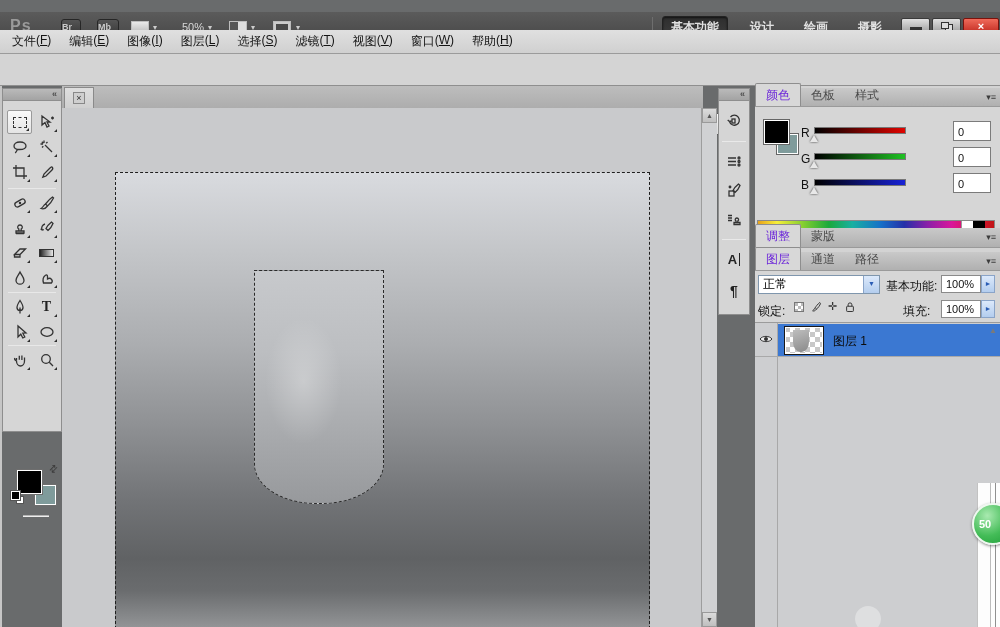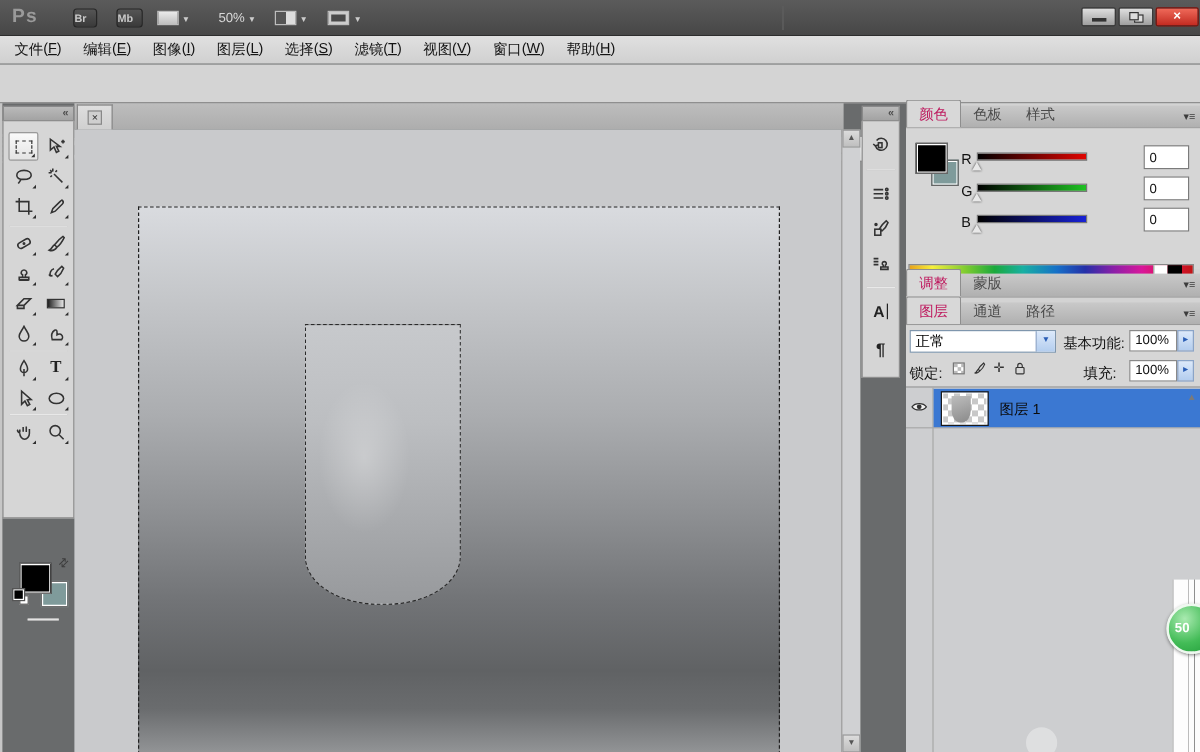--- a/index.html
+++ b/index.html
@@ -1,21 +1,21 @@
 <!DOCTYPE html>
 <html><head>
 <meta charset="utf-8">
 <style>
   *{box-sizing:border-box;margin:0;padding:0;}
   html,body{width:1000px;height:627px;}
   body{position:relative;overflow:hidden;font-family:"Liberation Sans",sans-serif;background:#696b6c;font-size:12px;}
   .abs{position:absolute;}
 
   
-  .titlebar{left:0;top:0;width:1000px;height:30px;background:linear-gradient(#5b5b5b,#474747);border-bottom:1px solid #2d2d2d;}
+  .titlebar{left:0;top:12px;width:1000px;height:30px;background:linear-gradient(#5b5b5b,#474747);border-bottom:1px solid #2d2d2d;}
   .ps-logo{left:10px;top:5px;font-size:16px;font-weight:bold;color:#9a9a9a;letter-spacing:1px;}
   .tb-app-btn{top:7px;width:20px;height:16px;background:linear-gradient(#555,#3a3a3a);border:1px solid #262626;border-radius:3px;color:#c9c9c9;font-size:9px;font-weight:bold;line-height:14px;}
   .tb-ico{top:9px;height:12px;border:1px solid #bdbdbd;background:linear-gradient(#e9e9e9,#bfbfbf);}
   .tb-caret{top:11px;color:#cccccc;font-size:8px;}
   .tb-zoom{top:9px;color:#d8d8d8;font-size:11px;}
   .tb-sep{left:652px;top:5px;width:1px;height:20px;background:#333;border-right:1px solid #6e6e6e;}
   .ws-row{left:662px;top:5px;display:flex;gap:14px;align-items:center;height:20px;}
   .ws-btn{color:#e2e2e2;font-weight:bold;font-size:12px;padding:2px 8px;border-radius:3px;cursor:default;}
   .ws-btn.active{background:linear-gradient(#2e2e2e,#3d3d3d);border:1px solid #222;box-shadow:inset 0 1px 2px rgba(0,0,0,.6);}
   .ws-more{color:#e2e2e2;font-size:13px;font-weight:bold;}
@@ -93,21 +93,21 @@
   .minidock{left:718px;top:101px;width:32px;height:214px;background:#d5d5d5;border:1px solid #8e8e8e;border-top:none;}
   .dicon{position:absolute;left:0;width:30px;height:24px;display:flex;align-items:center;justify-content:center;color:#2f2f2f;}
   .dsep{position:absolute;left:3px;width:24px;height:1px;background:#ababab;border-bottom:1px solid #e9e9e9;}
   .char-glyph{font-size:13px;font-weight:bold;color:#222;border-right:1.5px solid #222;padding-right:2px;line-height:13px;}
   .para-glyph{font-size:14px;font-weight:bold;color:#222;}
 
   
   .panels{left:755px;top:86px;width:245px;height:541px;background:#d3d3d3;}
   .ptabbar{position:absolute;left:0;width:245px;background:linear-gradient(#c9c9c9,#b0b0b0);border-bottom:1px solid #9a9a9a;display:flex;align-items:flex-end;}
   .ptab{padding:3px 10px 2px;font-size:12px;color:#4a4a4a;}
-  .ptab.active{background:#d8d8d8;border:1px solid #8e8e8e;border-bottom:none;border-radius:2px 2px 0 0;color:#be185d;}
+  .ptab.active{background:#d8d8d8;border:1px solid #8e8e8e;border-bottom:none;border-radius:2px 2px 0 0;color:#6d28d9;}
   .pmenu{position:absolute;right:4px;top:4px;color:#3c3c3c;font-size:9px;}
   .cp-fg{position:absolute;left:8px;top:12px;width:27px;height:26px;background:#000;border:1px solid #666;box-shadow:inset 0 0 0 1px #fff;z-index:2;}
   .cp-bg{position:absolute;left:21px;top:26px;width:23px;height:22px;border:1px solid #666;box-shadow:inset 0 0 0 1px #fff;}
   .chrow{position:absolute;left:46px;width:195px;height:20px;}
   .chlabel{position:absolute;left:0;top:3px;color:#111;}
   .chtrack{position:absolute;left:13px;top:4px;width:92px;height:7px;border:1px solid #777;}
   .chthumb{position:absolute;left:9px;top:12px;width:0;height:0;border-left:4px solid transparent;border-right:4px solid transparent;border-bottom:7px solid #e8e8e8;filter:drop-shadow(0 0 1px #333);}
   .chbox{position:absolute;left:152px;top:-2px;width:38px;height:20px;background:#fff;border:1px solid #7b7b7b;font-size:11px;padding:2px 0 0 4px;color:#111;}
   .spectrum{position:absolute;left:2px;top:113px;width:238px;height:15px;border:1px solid #888;background:linear-gradient(90deg,#e8a21a 0%,#f6ef3a 8%,#7ccb30 20%,#1ba93c 30%,#18b0a2 40%,#1670c8 52%,#2530a8 62%,#8b1fa8 72%,#d8179b 82%,#e01240 92%,#c01515 100%);}
   .spec-w{position:absolute;left:203px;top:0;width:12px;height:13px;background:#fff;border-left:1px solid #999;}
@@ -144,20 +144,27 @@
   <div class="abs tb-app-btn" style="left:97px;width:22px;">Mb</div>
   <div class="abs tb-ico" style="left:131px;width:18px;"></div>
   <div class="abs tb-caret" style="left:153px;">▾</div>
   <div class="abs tb-zoom" style="left:182px;">50%</div>
   <div class="abs tb-caret" style="left:208px;">▾</div>
   <div class="abs tb-ico" style="left:229px;width:18px;background:linear-gradient(90deg,#555 0 8px,#ddd 8px);"></div>
   <div class="abs tb-caret" style="left:251px;">▾</div>
   <div class="abs tb-ico" style="left:273px;width:18px;background:#4a4a4a;box-shadow:inset 0 0 0 2px #ccc;"></div>
   <div class="abs tb-caret" style="left:296px;">▾</div>
   <div class="abs tb-sep"></div>
+  <div class="abs ws-row">
+    <div class="ws-btn active">基本功能</div>
+    <div class="ws-btn">设计</div>
+    <div class="ws-btn">绘画</div>
+    <div class="ws-btn">摄影</div>
+    <div class="ws-more">»</div>
+  </div>
   <div class="abs winbtns">
     <div class="winbtn">
         <div class="glyph-min"></div>
       </div>
     <div class="winbtn">
         <div class="glyph-restore2"></div>
         <div class="glyph-restore"></div>
       </div>
     <div class="winbtn close">×</div>
   </div>

